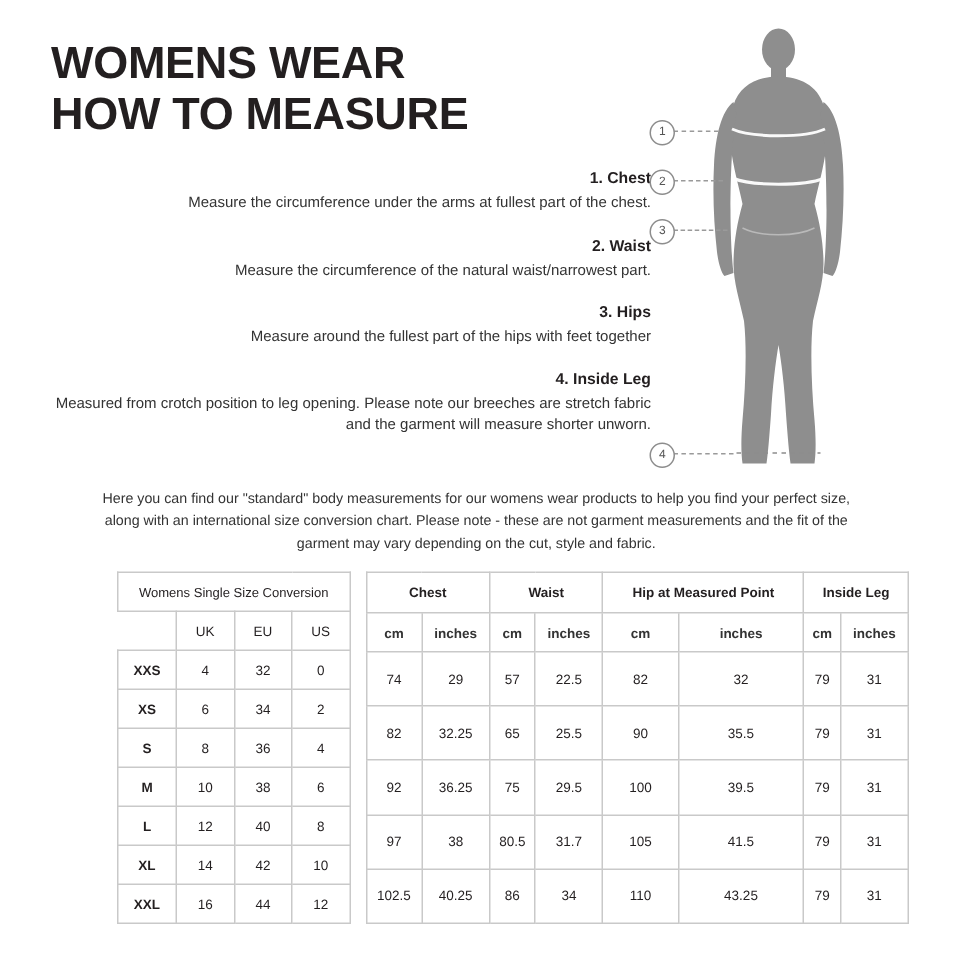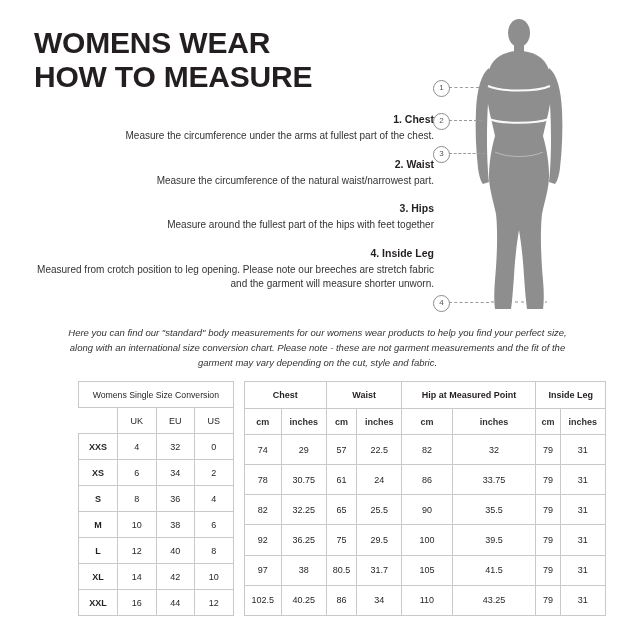--- a/index.html
+++ b/index.html
@@ -97,21 +97,20 @@
   
   .blurb {
     margin-top: 33px;
     width: 100%;
     text-align: center;
     font-size: 9.5px;
     line-height: 1.6;
     color: #333;
     padding: 0 24px;
     box-sizing: border-box;
-    font-style: italic;
   }
 
   
   .tables {
     position: absolute;
     left: 78px;
     right: 34px;
     top: 381px;
     display: flex;
     gap: 0;
@@ -327,30 +326,20 @@
           <td>74</td>
           <td>29</td>
           <td>57</td>
           <td>22.5</td>
           <td>82</td>
           <td>32</td>
           <td>79</td>
           <td>31</td>
         </tr>
         <tr>
-          <td>78</td>
-          <td>30.75</td>
-          <td>61</td>
-          <td>24</td>
-          <td>86</td>
-          <td>33.75</td>
-          <td>79</td>
-          <td>31</td>
-        </tr>
-        <tr>
           <td>82</td>
           <td>32.25</td>
           <td>65</td>
           <td>25.5</td>
           <td>90</td>
           <td>35.5</td>
           <td>79</td>
           <td>31</td>
         </tr>
         <tr>

